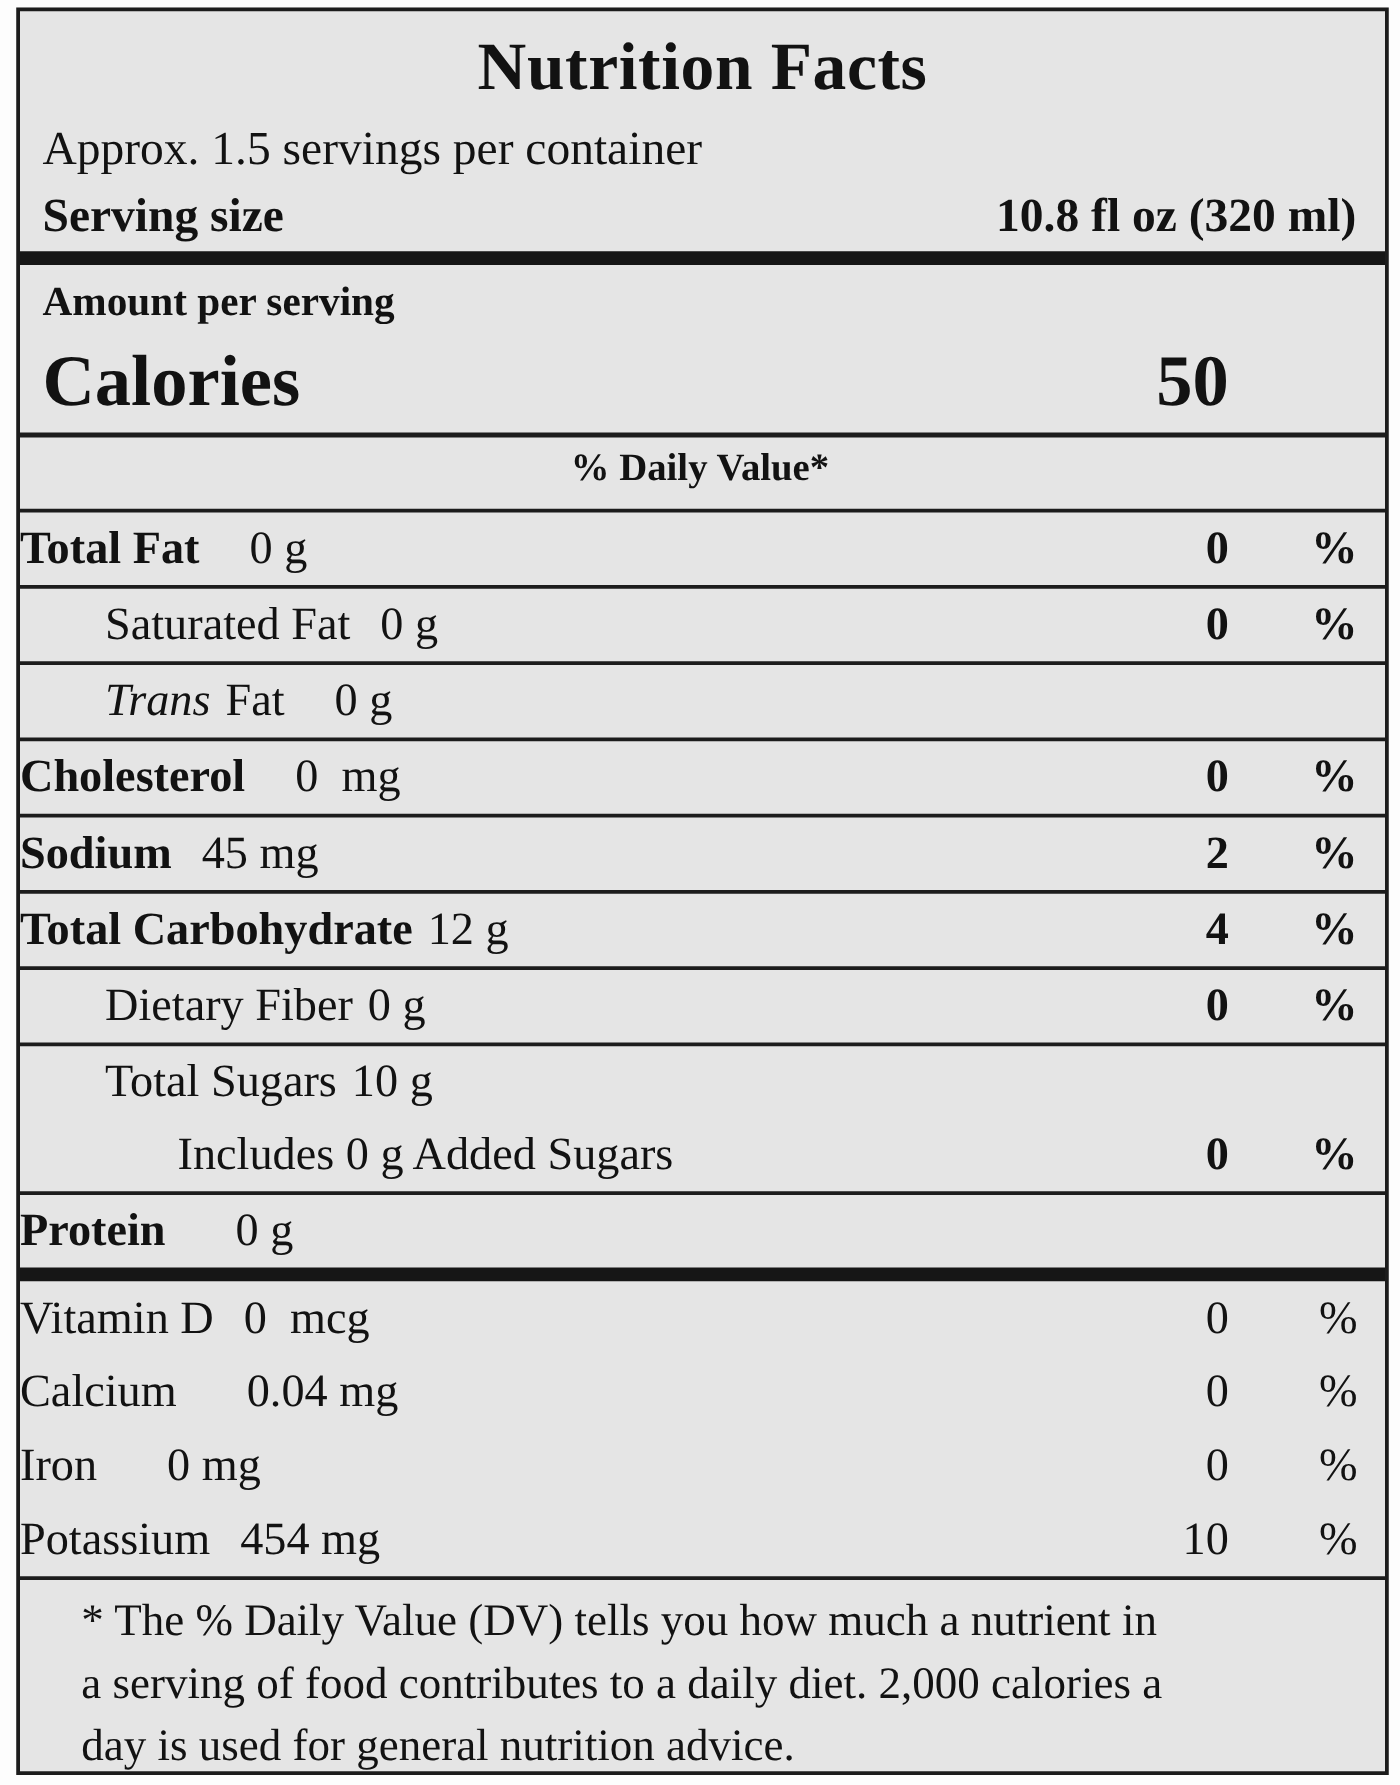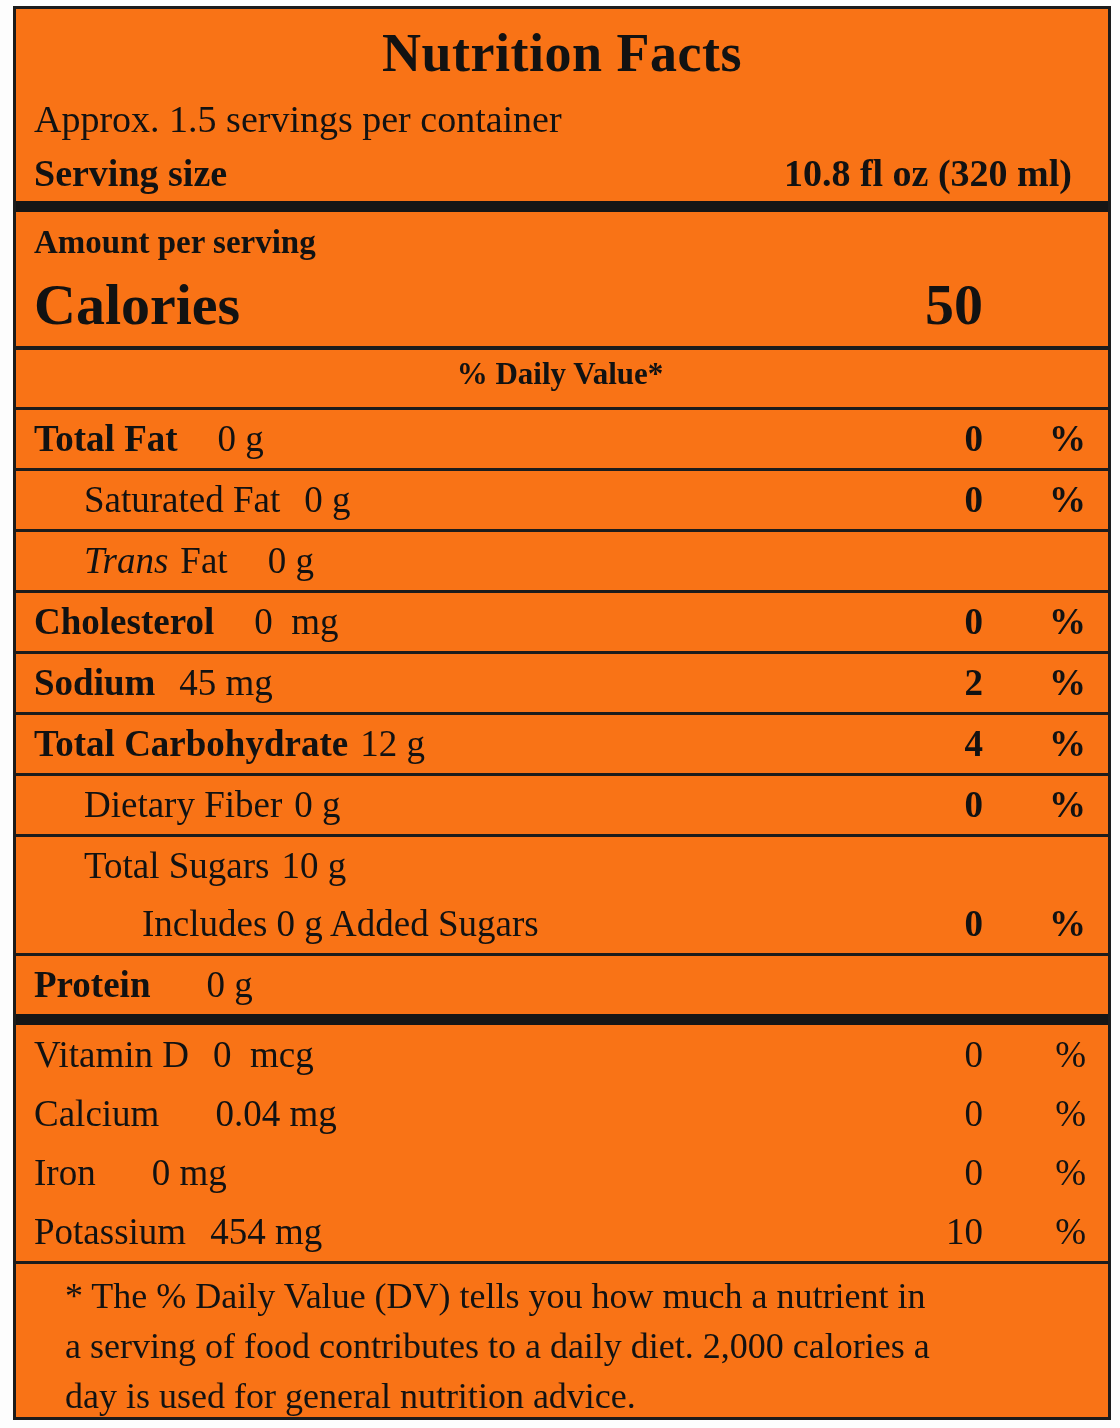--- a/index.html
+++ b/index.html
@@ -1,34 +1,34 @@
 <!DOCTYPE html>
 <html><head>
 <meta charset="utf-8">
 <style>
   html,body{margin:0;padding:0;background:#f4f4f4;}
   .canvas{position:relative;width:1120px;height:1428px;background:#fdfdfd;
           font-family:"Liberation Serif","DejaVu Serif",serif;color:#121212;}
   .nf-label{position:absolute;left:13px;top:6px;right:9px;bottom:8px;
-            border:3px solid #1c1c1c;background:#f97316;display:flex;flex-direction:column;}
+            border:3px solid #1c1c1c;background:#e5e5e5;display:flex;flex-direction:column;}
   .row{display:flex;align-items:baseline;}
   .grow{flex:1;}
   
   .title{height:82px;line-height:88px;text-align:center;font-size:54px;font-weight:700;letter-spacing:0.5px;}
   .servings{height:54px;line-height:56px;font-size:38px;padding:0 22px 0 18px;}
-  .serving-size{height:56px;line-height:56px;font-size:38px;font-weight:700;padding:0 36px 0 18px;}
+  .serving-size{height:56px;line-height:56px;font-size:38px;font-weight:700;padding:0 23px 0 18px;}
   .thickbar{height:11px;background:#161616;flex:none;}
   .aps{height:52px;line-height:60px;font-size:33px;font-weight:700;padding:0 22px 0 18px;}
   .calories{height:85px;line-height:82px;font-size:58px;font-weight:700;padding:0 22px 0 18px;border-bottom:4px solid #1c1c1c;}
   .cal-val{margin-right:103px;}
   .dv-header{height:45px;line-height:48px;font-size:31px;font-weight:700;text-align:center;padding:0 22px 12px 18px;border-bottom:3px solid #1c1c1c;}
   
   .nrow{font-size:37px;line-height:58px;height:58px;padding-right:22px;}
   .sep{border-bottom:3px solid #1c1c1c;}
-  .l0{padding-left:18px;}
+  .l0{}
   .l1{padding-left:68px;}
   .l2{padding-left:126px;}
   .bname{font-weight:700;}
   .it{font-style:italic;}
   .dvn{width:90px;text-align:right;flex:none;}
   .pct{width:103px;text-align:right;flex:none;}
   .main .dvn,.main .pct{font-weight:700;}
   .gxs{margin-left:12px;}
   .gs{margin-left:24px;}
   .gm{margin-left:40px;}

